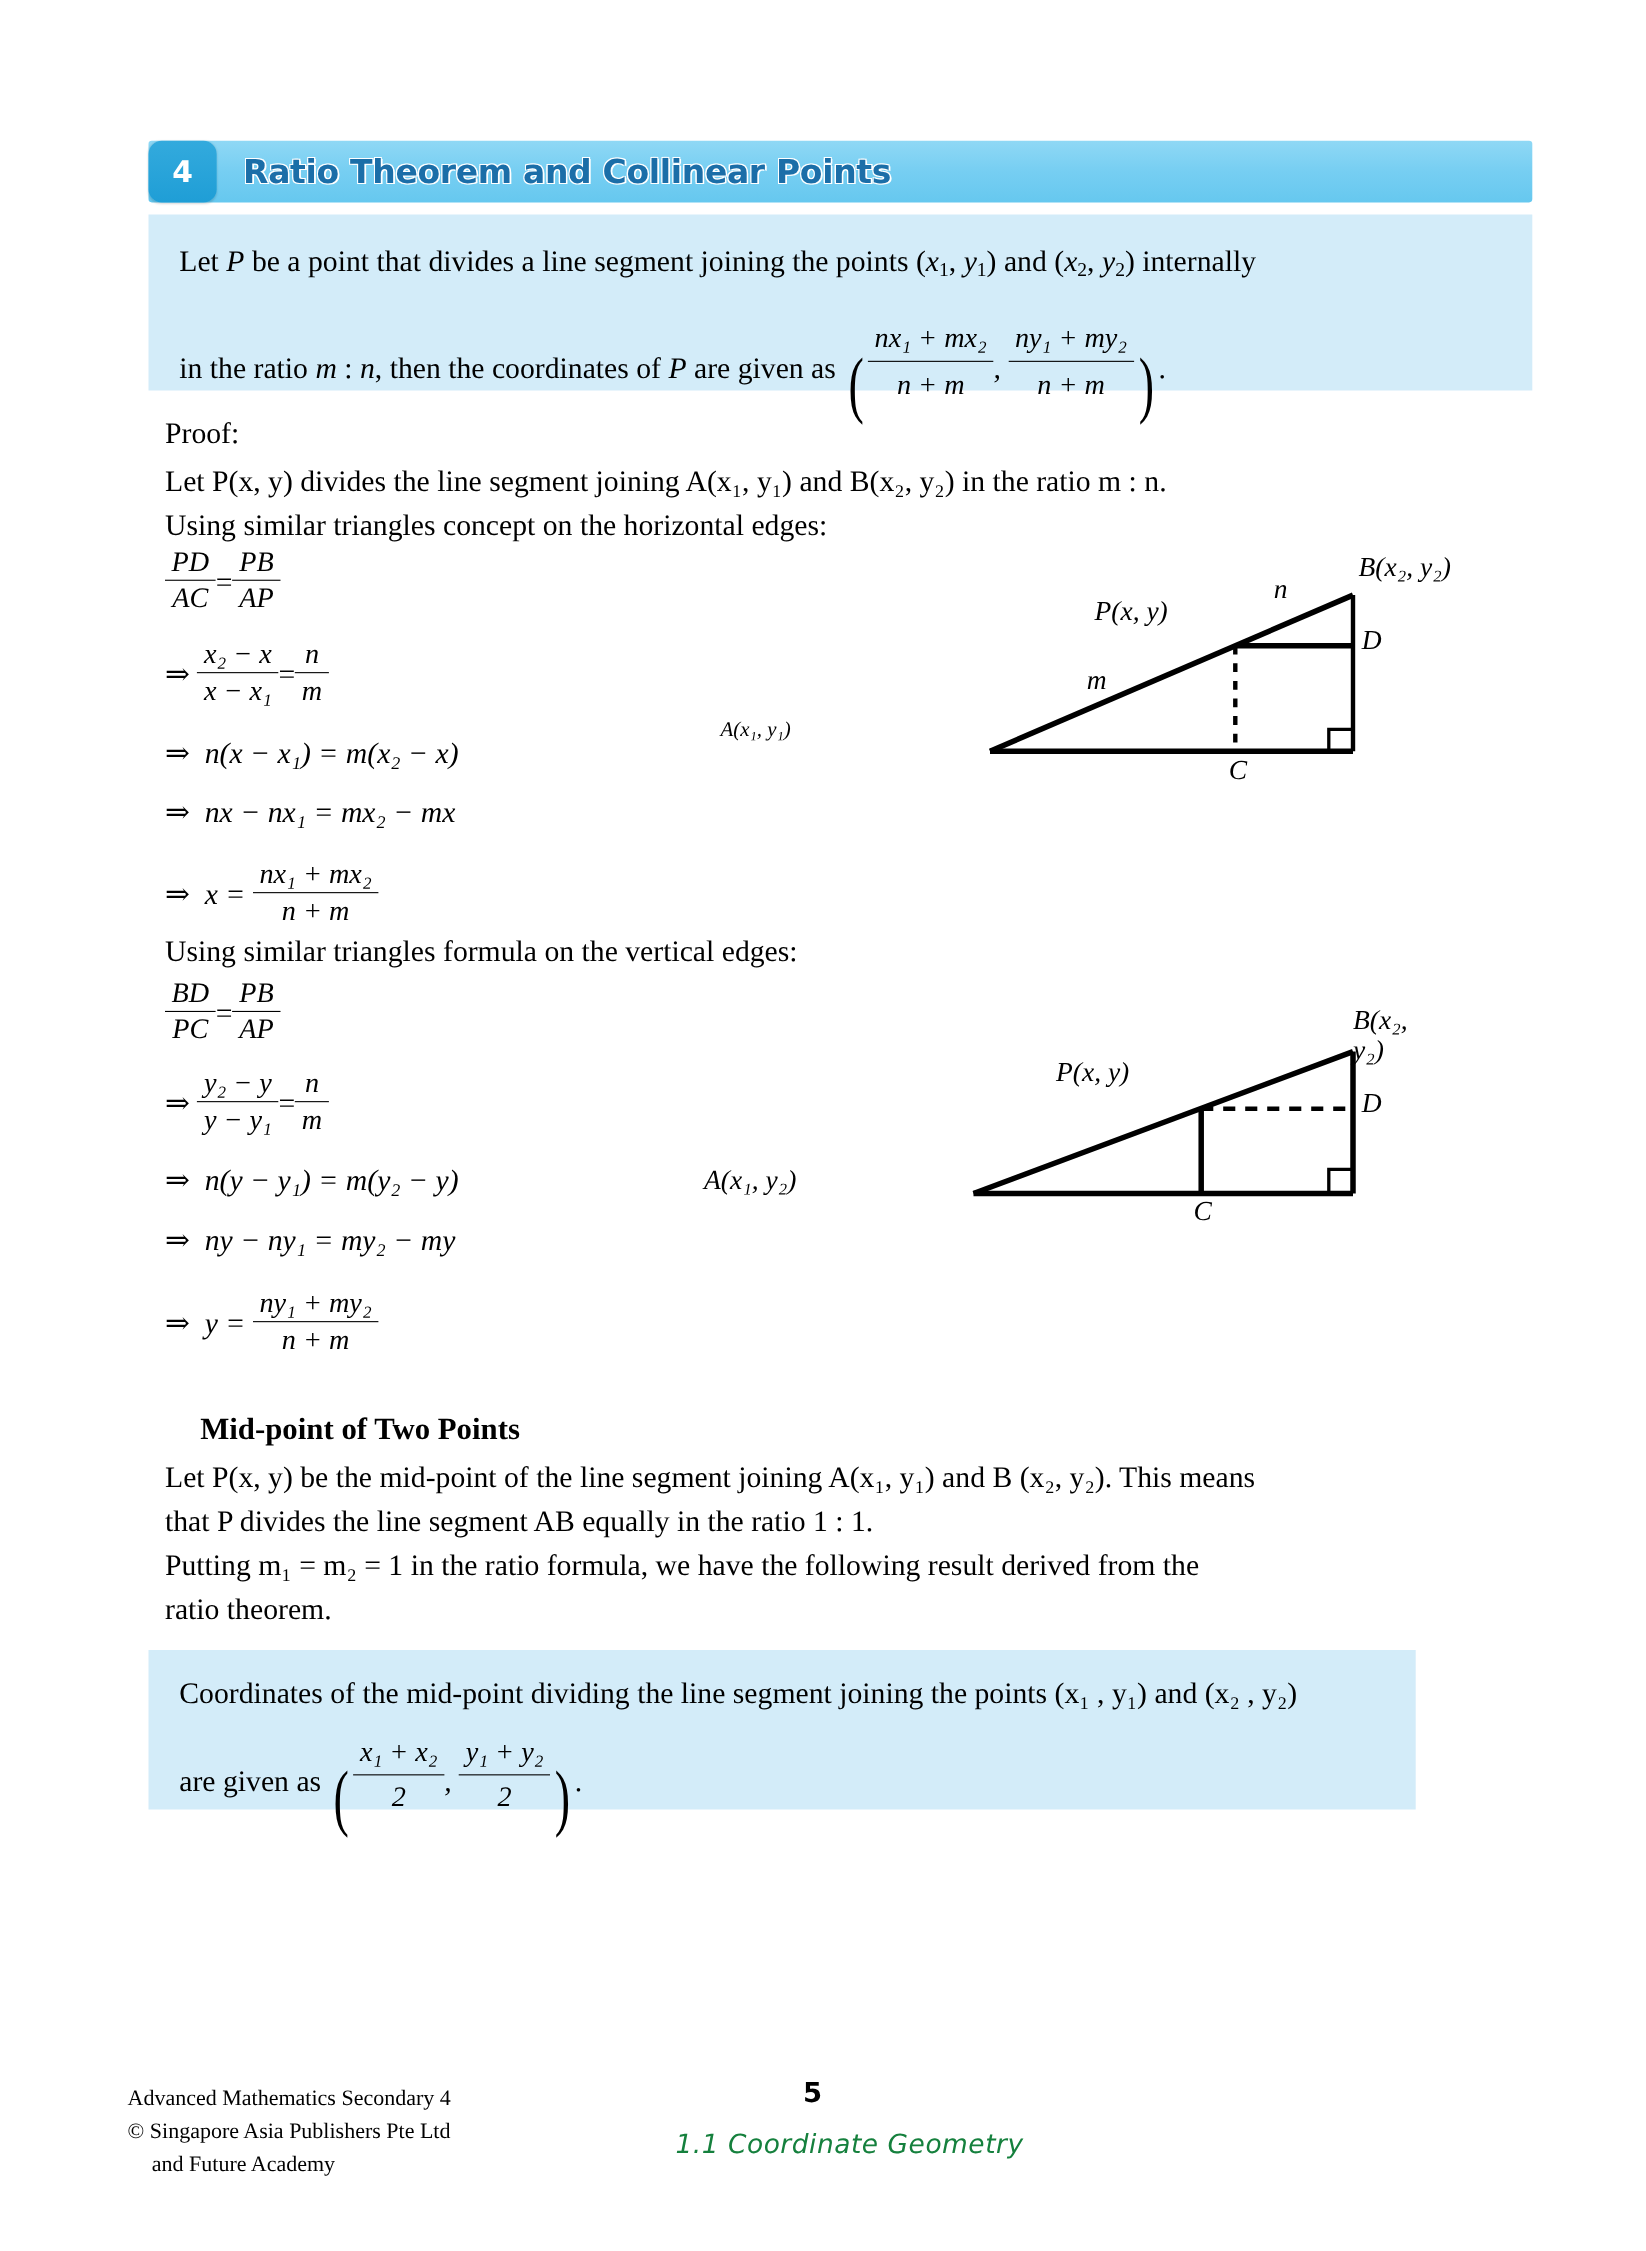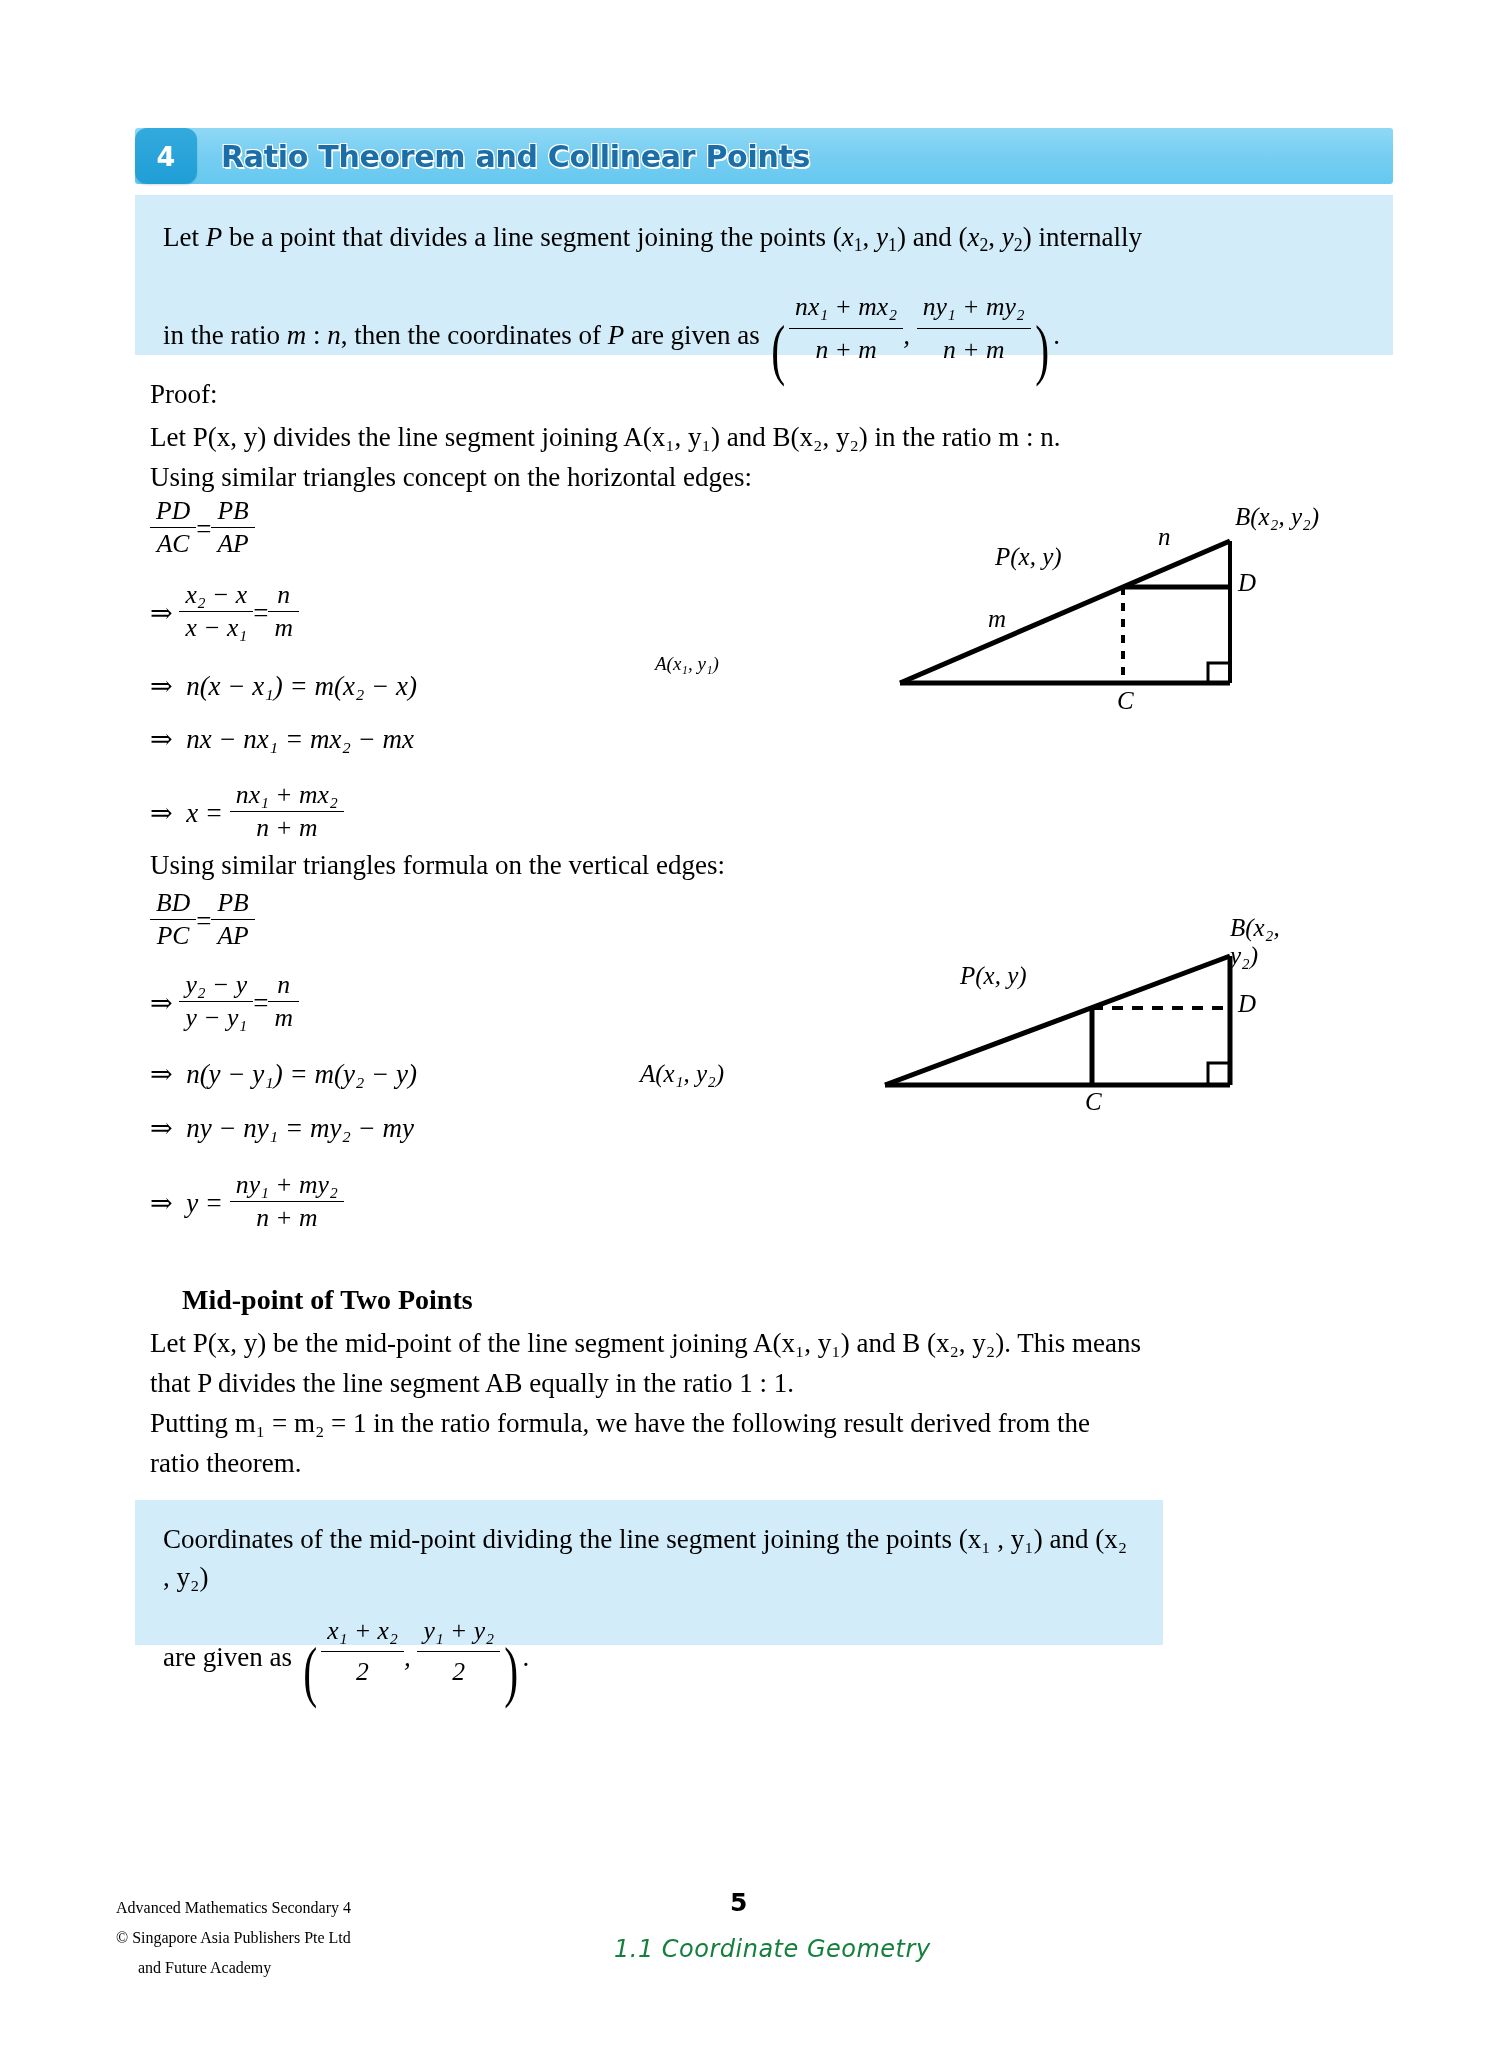--- a/index.html
+++ b/index.html
@@ -72,21 +72,21 @@
   #callout-theorem {
     left: 135px;
     top: 195px;
     width: 1258px;
     height: 160px;
     padding: 22px 28px 0 28px;
   }
   #callout-midpoint {
     left: 135px;
     top: 1500px;
-    width: 1028px;
+    width: 1152px;
     height: 145px;
     padding: 20px 28px 0 28px;
   }
 
   
   .txt {
     position: absolute;
     font-size: 27px;
     line-height: 37px;
     white-space: nowrap;
@@ -134,21 +134,21 @@
   .eq .up { font-style: normal; }
 
   
   .diagram { position: absolute; }
 
   
   .footer-left {
     position: absolute;
     left: 116px;
     top: 1893px;
-    font-size: 16px;
+    font-size: 20px;
     line-height: 30px;
   }
   .footer-left .indent { padding-left: 22px; }
   .page-number {
     position: absolute;
     left: 730px;
     top: 1888px;
     font-family: "DejaVu Sans", sans-serif;
     font-weight: bold;
     font-size: 25px;

